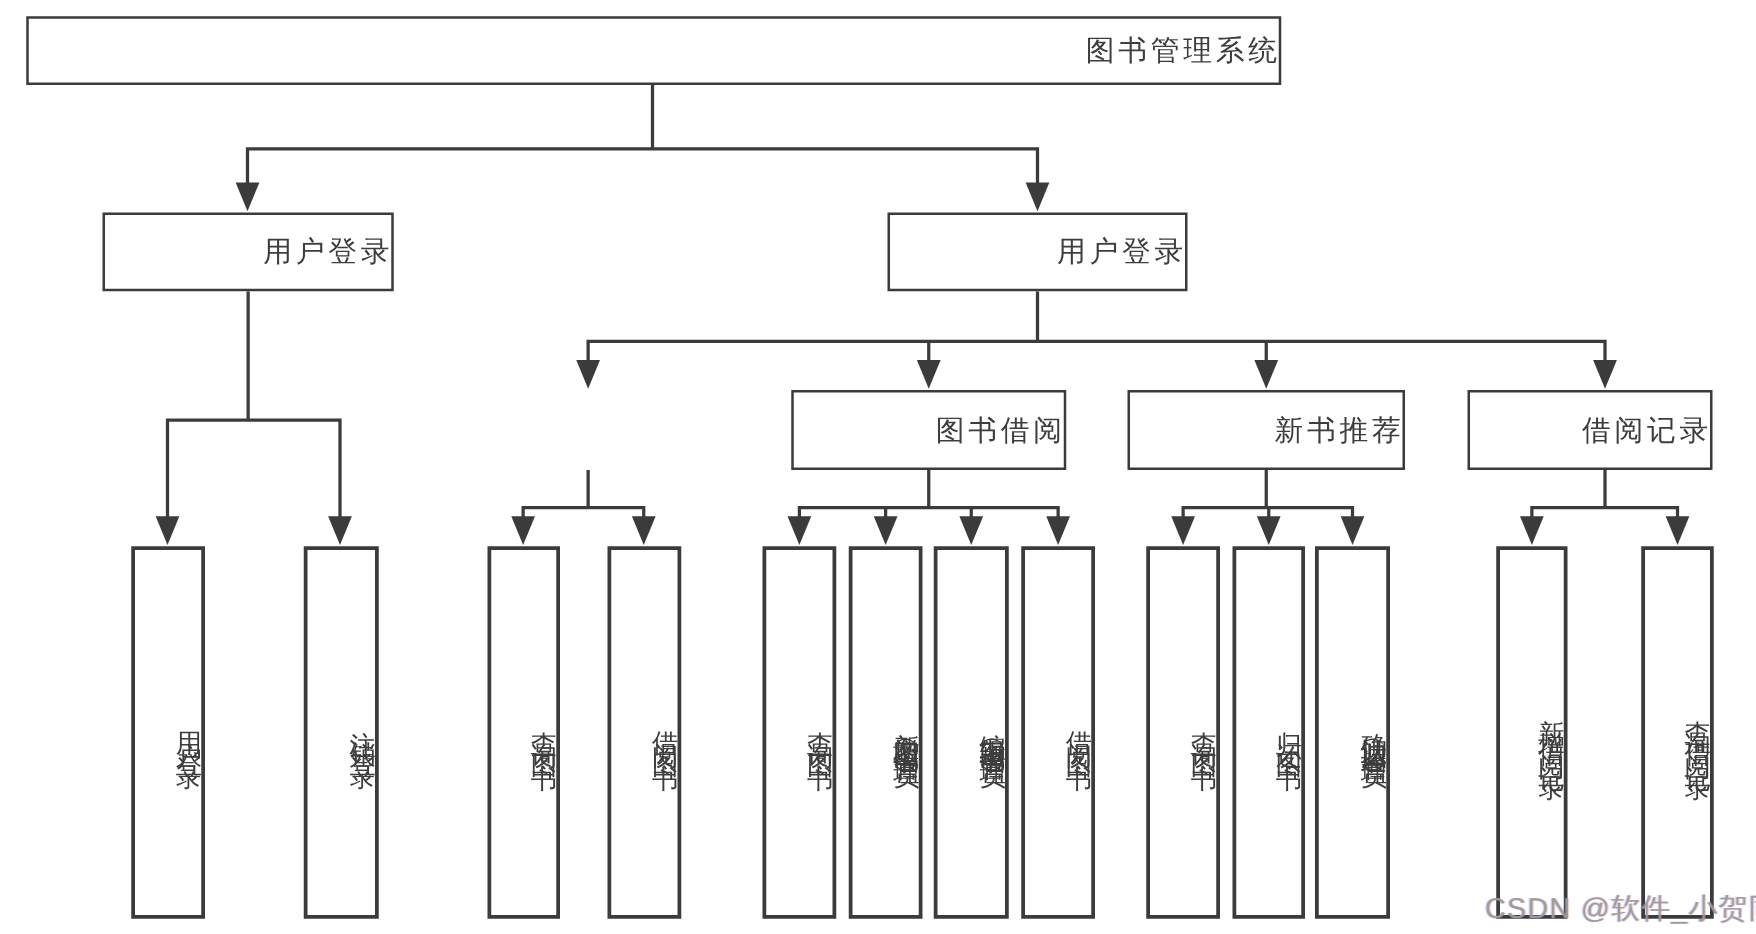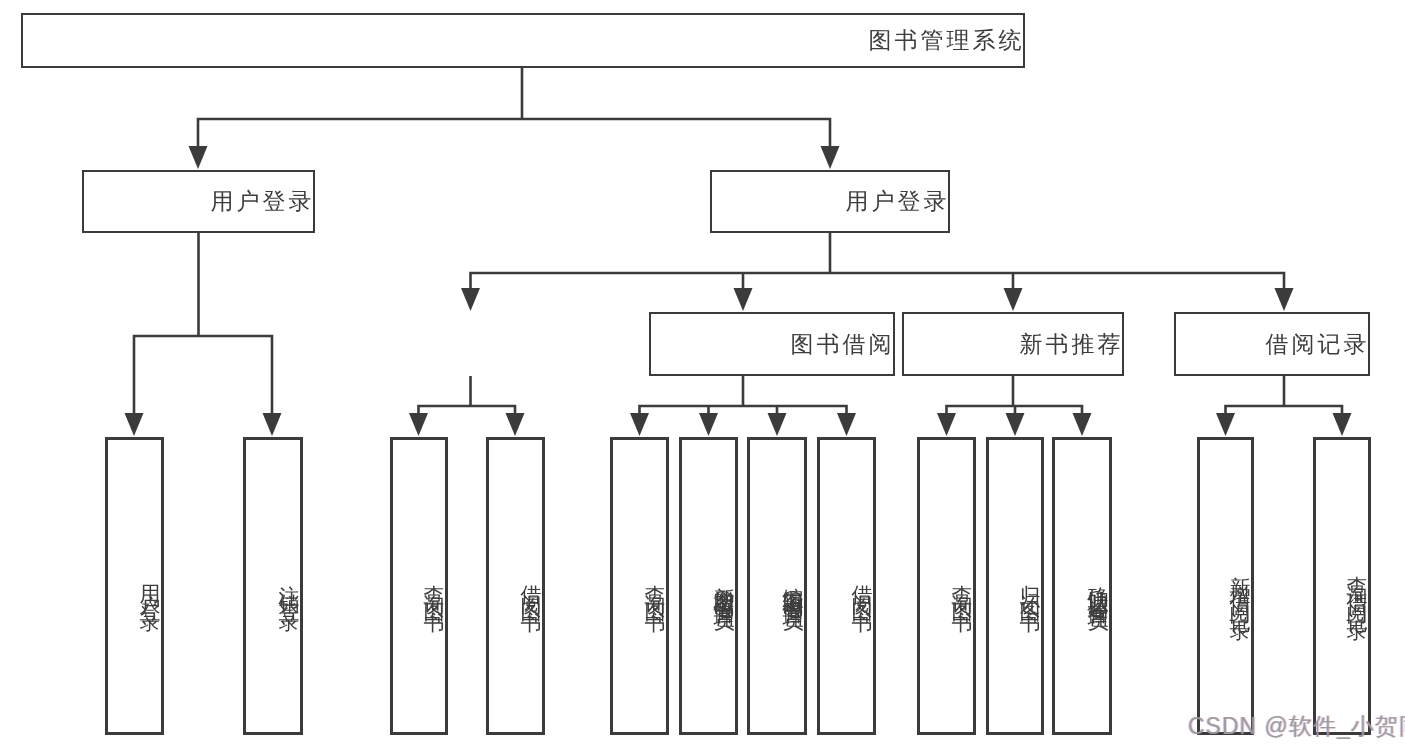--- a/index.html
+++ b/index.html
@@ -38,21 +38,21 @@
     letter-spacing: 9px;
     line-height: 1;
   }
   .vbox span.tight { letter-spacing: 3.5px; }
 
   
   .pos-root    { left: 21px;   top: 13px;  width: 1004px; height: 55px; }
   .pos-login   { left: 82px;   top: 170px; width: 233px;  height: 63px; }
   .pos-mgmt    { left: 710px;  top: 170px; width: 240px;  height: 63px; }
   .pos-newbook { left: 363px;  top: 312px; width: 215px;  height: 64px; }
-  .pos-borrow  { left: 633px;  top: 312px; width: 246px;  height: 64px; margin-left: 16px; }
+  .pos-borrow  { left: 633px;  top: 312px; width: 220px;  height: 64px; }
   .pos-current { left: 902px;  top: 312px; width: 222px;  height: 64px; }
   .pos-record  { left: 1174px; top: 312px; width: 196px;  height: 64px; padding-left: 20px; }
 
   .pos-l1  { left: 105px;  top: 437px; width: 59px; height: 298px; }
   .pos-l2  { left: 243px;  top: 437px; width: 60px; height: 298px; }
   .pos-l3  { left: 390px;  top: 437px; width: 58px; height: 298px; }
   .pos-l4  { left: 486px;  top: 437px; width: 59px; height: 298px; }
   .pos-l5  { left: 610px;  top: 437px; width: 59px; height: 298px; }
   .pos-l6  { left: 679px;  top: 437px; width: 59px; height: 298px; }
   .pos-l7  { left: 747px;  top: 437px; width: 60px; height: 298px; }

